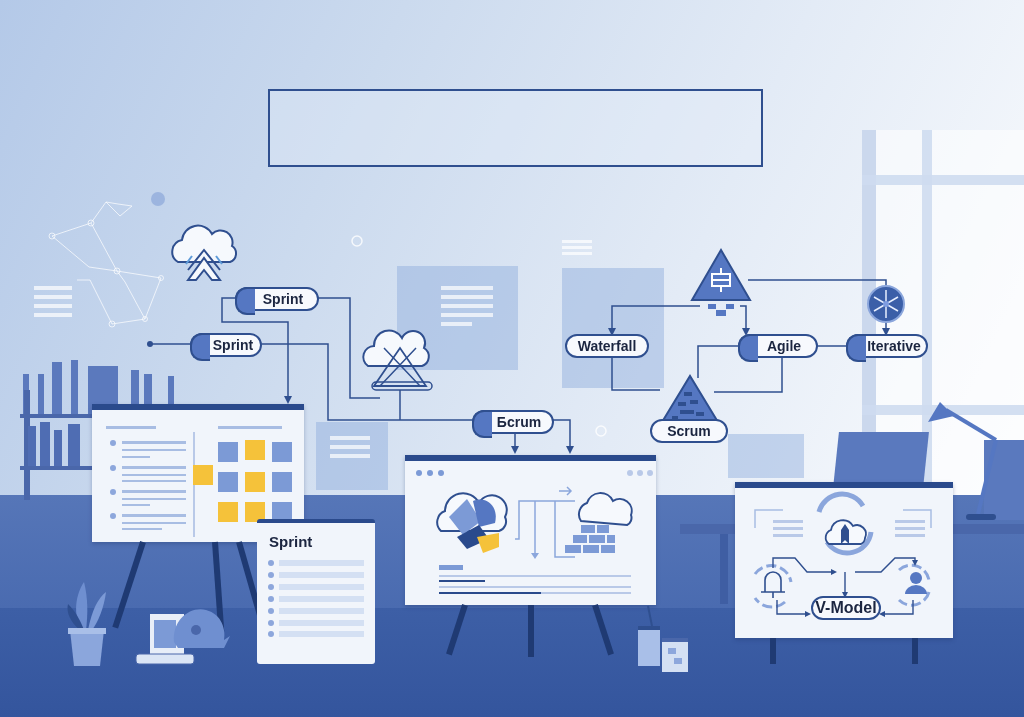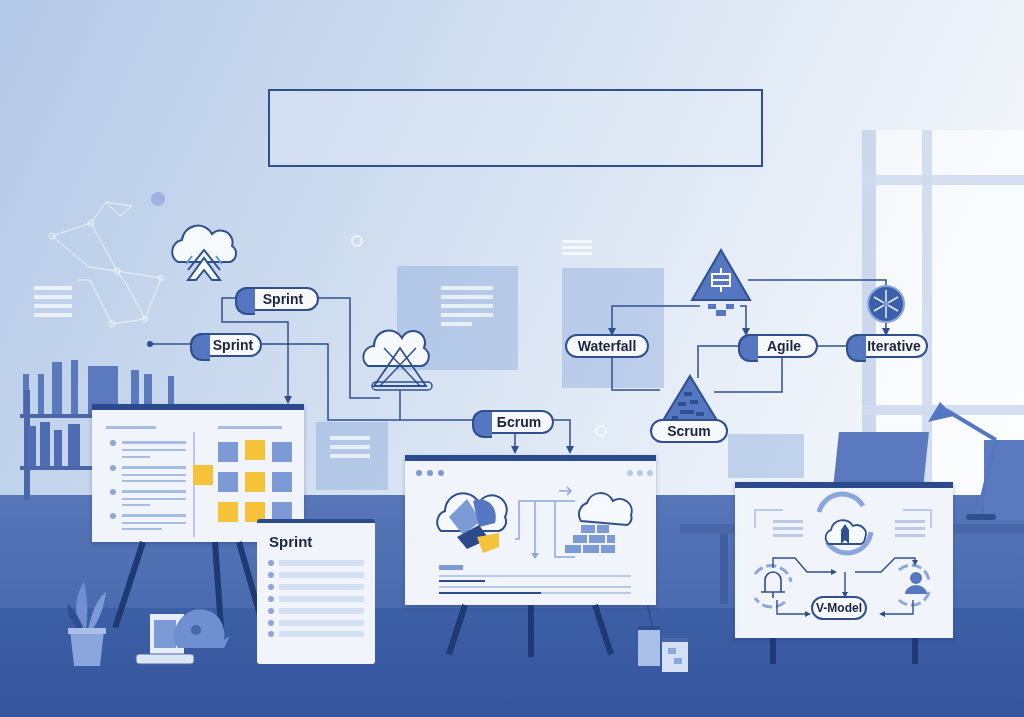--- a/index.html
+++ b/index.html
@@ -423,18 +423,18 @@
       <polyline points="178,112 178,126 150,126"></polyline>
     </g>
     <g fill="#2f4f8f">
       <polygon points="96,81 102,84 96,87"></polygon>
         <polygon points="107,104 113,104 110,110"></polygon>
       <polygon points="70,123 76,126 70,129"></polygon>
         <polygon points="150,123 144,126 150,129"></polygon>
       <polygon points="177,72 183,72 180,78"></polygon>
     </g>
   </svg>
-  <div class="pill" style="left:76px;top:108px;width:56px;height:24px;font-size:12px;">
+  <div class="pill" style="left:76px;top:108px;width:70px;height:24px;font-size:16px;">
     <span class="lbl">V-Model</span>
   </div>
 </div>
 <div class="leg" style="left:770px;top:638px;height:26px;"></div>
 <div class="leg" style="left:912px;top:638px;height:26px;"></div>
 
 </body></html>

